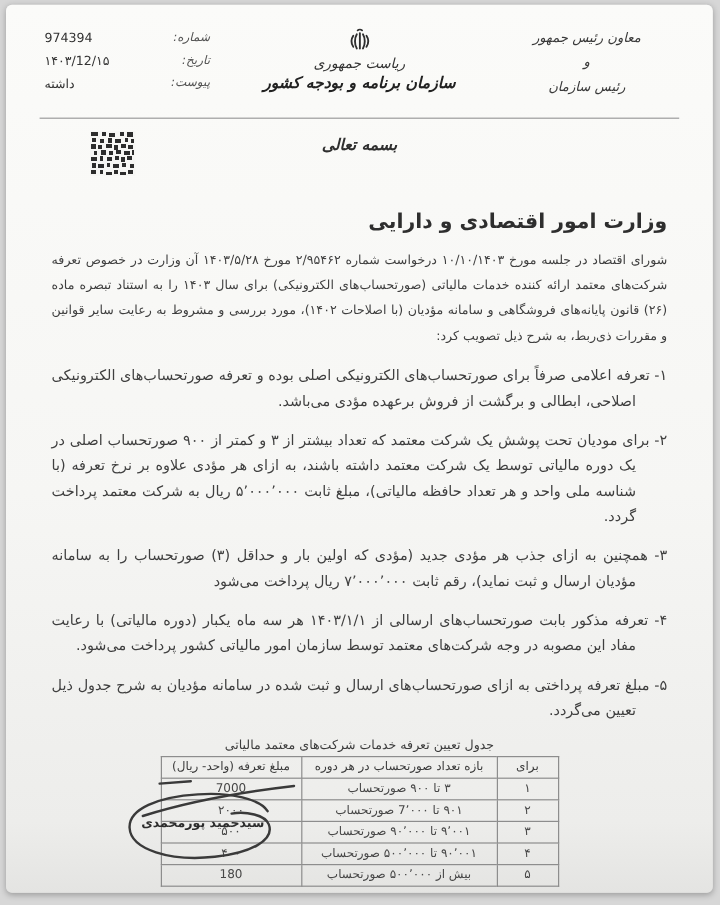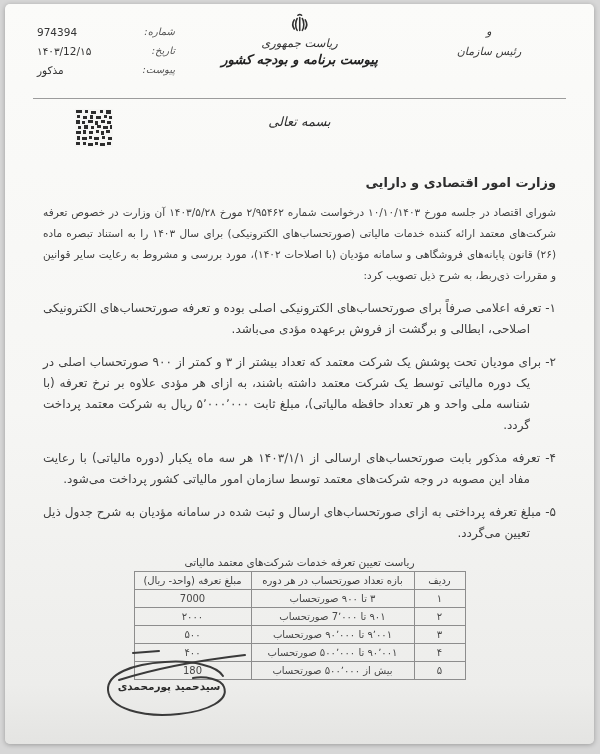--- a/index.html
+++ b/index.html
@@ -15,39 +15,39 @@
     border-radius:5px;
     box-shadow:0 1px 5px rgba(0,0,0,.28);
     color:#3d3d3d;
   }
   
   .header{position:relative;height:94px;}
   .h-right{
     position:absolute;top:18px;right:40px;width:130px;text-align:center;
     font-style:italic;font-size:11px;line-height:1.85;color:#3a3a3a;
   }
-  .h-center{position:absolute;top:9px;left:50%;transform:translateX(-50%);text-align:center;}
+  .h-center{position:absolute;top:19px;left:50%;transform:translateX(-50%);text-align:center;}
   .emblem{display:block;margin:0 auto 1px auto;}
   .h-center .l1{font-size:11.5px;font-style:italic;color:#333;}
   .h-center .l2{font-size:13px;font-weight:bold;font-style:italic;color:#222;margin-top:2px;}
   .h-left{position:absolute;top:22px;left:32px;direction:rtl;}
   .meta-row{display:flex;justify-content:space-between;width:138px;margin-bottom:7px;}
   .meta-label{font-style:italic;font-size:10px;color:#555;}
   .meta-value{font-size:10.5px;color:#333;}
   .rule{border:none;border-top:1px solid #9c9c9c;margin:0 28px;}
   
   .mid{position:relative;height:62px;}
   .qr{position:absolute;left:70px;top:10px;}
   .besmellah{
     text-align:center;padding-top:15px;font-size:13px;font-style:italic;
-    font-weight:normal;color:#2f2f2f;
+    font-weight:bold;color:#2f2f2f;
   }
   
   .content{direction:rtl;padding:4px 38px 0 38px;}
-  .recipient{font-weight:bold;font-size:13px;margin:10px 0 12px 0;color:#2e2e2e;}
+  .recipient{font-weight:bold;font-size:17px;margin:10px 0 12px 0;color:#2e2e2e;}
   .intro{font-size:10.5px;line-height:21px;text-align:justify;color:#3f3f3f;}
   .items{margin-top:1px;}
   .item{
     font-size:12px;line-height:21px;text-align:justify;color:#3f3f3f;
     padding-right:26px;text-indent:-26px;
   }
   
   .table-wrap{margin-top:4px;text-align:center;}
   .tbl-title{font-size:10.5px;color:#3c3c3c;margin-bottom:3px;}
   table{margin:0 auto;border-collapse:collapse;direction:rtl;}
@@ -67,49 +67,50 @@
   }
   svg{display:block;}
 </style>
 </head>
 <body>
 
 <div class="page">
 
   <div class="header">
     <div class="h-right">
+      <div>معاون رئیس جمهور</div>
       <div>و</div>
       <div>رئیس سازمان</div>
     </div>
 
     <div class="h-center">
       <svg class="emblem" width="22" height="22" viewBox="0 0 24 24" fill="none" stroke="#2f2f2f" stroke-width="1.7" stroke-linecap="round">
         <path d="M10 2.5 C11 1.6 13 1.6 14 2.5"></path>
         <path d="M12 5 L12 19"></path>
         <path d="M9.2 6 C7 9.5 7 15.5 9.2 19"></path>
         <path d="M14.8 6 C17 9.5 17 15.5 14.8 19"></path>
         <path d="M6 7.5 C4 10.5 4 14.5 6 17.5"></path>
         <path d="M18 7.5 C20 10.5 20 14.5 18 17.5"></path>
       </svg>
       <div class="l1">ریاست جمهوری</div>
-      <div class="l2">پیوست برنامه و بودجه کشور</div>
+      <div class="l2">سازمان برنامه و بودجه کشور</div>
     </div>
 
     <div class="h-left">
       <div class="meta-row">
         <span class="meta-label">شماره:</span>
         <span class="meta-value">974394</span>
       </div>
       <div class="meta-row">
         <span class="meta-label">تاریخ:</span>
         <span class="meta-value">۱۴۰۳/12/۱۵</span>
       </div>
       <div class="meta-row">
         <span class="meta-label">پیوست:</span>
-        <span class="meta-value">مذکور</span>
+        <span class="meta-value">داشته</span>
       </div>
     </div>
   </div>
 
   <hr class="rule">
 
   <div class="mid">
     <svg class="qr" width="38" height="38" viewBox="0 0 38 38" shape-rendering="crispEdges">
       <rect width="38" height="38" fill="#f6f6f4"></rect>
       <g fill="#2d2d2d">
@@ -159,30 +160,31 @@
     <div class="besmellah">بسمه تعالی</div>
   </div>
 
   <div class="content" dir="rtl">
     <div class="recipient">وزارت امور اقتصادی و دارایی</div>
     <p class="intro">شورای اقتصاد در جلسه مورخ ۱۰/۱۰/۱۴۰۳ درخواست شماره ۲/۹۵۴۶۲ مورخ ۱۴۰۳/۵/۲۸ آن وزارت در خصوص تعرفه شرکت‌های معتمد ارائه کننده خدمات مالیاتی (صورتحساب‌های الکترونیکی) برای سال ۱۴۰۳ را به استناد تبصره ماده (۲۶) قانون پایانه‌های فروشگاهی و سامانه مؤدیان (با اصلاحات ۱۴۰۲)، مورد بررسی و مشروط به رعایت سایر قوانین و مقررات ذی‌ربط، به شرح ذیل تصویب کرد:</p>
 
     <div class="items">
       <p class="item">۱- تعرفه اعلامی صرفاً برای صورتحساب‌های الکترونیکی اصلی بوده و تعرفه صورتحساب‌های الکترونیکی اصلاحی، ابطالی و برگشت از فروش برعهده مؤدی می‌باشد.</p>
       <p class="item">۲- برای مودیان تحت پوشش یک شرکت معتمد که تعداد بیشتر از ۳ و کمتر از ۹۰۰ صورتحساب اصلی در یک دوره مالیاتی توسط یک شرکت معتمد داشته باشند، به ازای هر مؤدی علاوه بر نرخ تعرفه (با شناسه ملی واحد و هر تعداد حافظه مالیاتی)، مبلغ ثابت ۵٬۰۰۰٬۰۰۰ ریال به شرکت معتمد پرداخت گردد.</p>
+      <p class="item">۳- همچنین به ازای جذب هر مؤدی جدید (مؤدی که اولین بار و حداقل (۳) صورتحساب را به سامانه مؤدیان ارسال و ثبت نماید)، رقم ثابت ۷٬۰۰۰٬۰۰۰ ریال پرداخت می‌شود</p>
       <p class="item">۴- تعرفه مذکور بابت صورتحساب‌های ارسالی از ۱۴۰۳/۱/۱ هر سه ماه یکبار (دوره مالیاتی) با رعایت مفاد این مصوبه در وجه شرکت‌های معتمد توسط سازمان امور مالیاتی کشور پرداخت می‌شود.</p>
       <p class="item">۵- مبلغ تعرفه پرداختی به ازای صورتحساب‌های ارسال و ثبت شده در سامانه مؤدیان به شرح جدول ذیل تعیین می‌گردد.</p>
     </div>
 
     <div class="table-wrap">
-      <div class="tbl-title">ریاست تعیین تعرفه خدمات شرکت‌های معتمد مالیاتی</div>
+      <div class="tbl-title">جدول تعیین تعرفه خدمات شرکت‌های معتمد مالیاتی</div>
       <table>
         <thead>
           <tr>
-            <th class="col-row">ردیف</th>
+            <th class="col-row">برای</th>
             <th class="col-range">بازه تعداد صورتحساب در هر دوره</th>
             <th class="col-amount">مبلغ تعرفه (واحد- ریال)</th>
           </tr>
         </thead>
         <tbody>
           <tr>
             <td>۱</td>
             <td>۳ تا ۹۰۰ صورتحساب</td>
             <td>7000</td>
           </tr>

